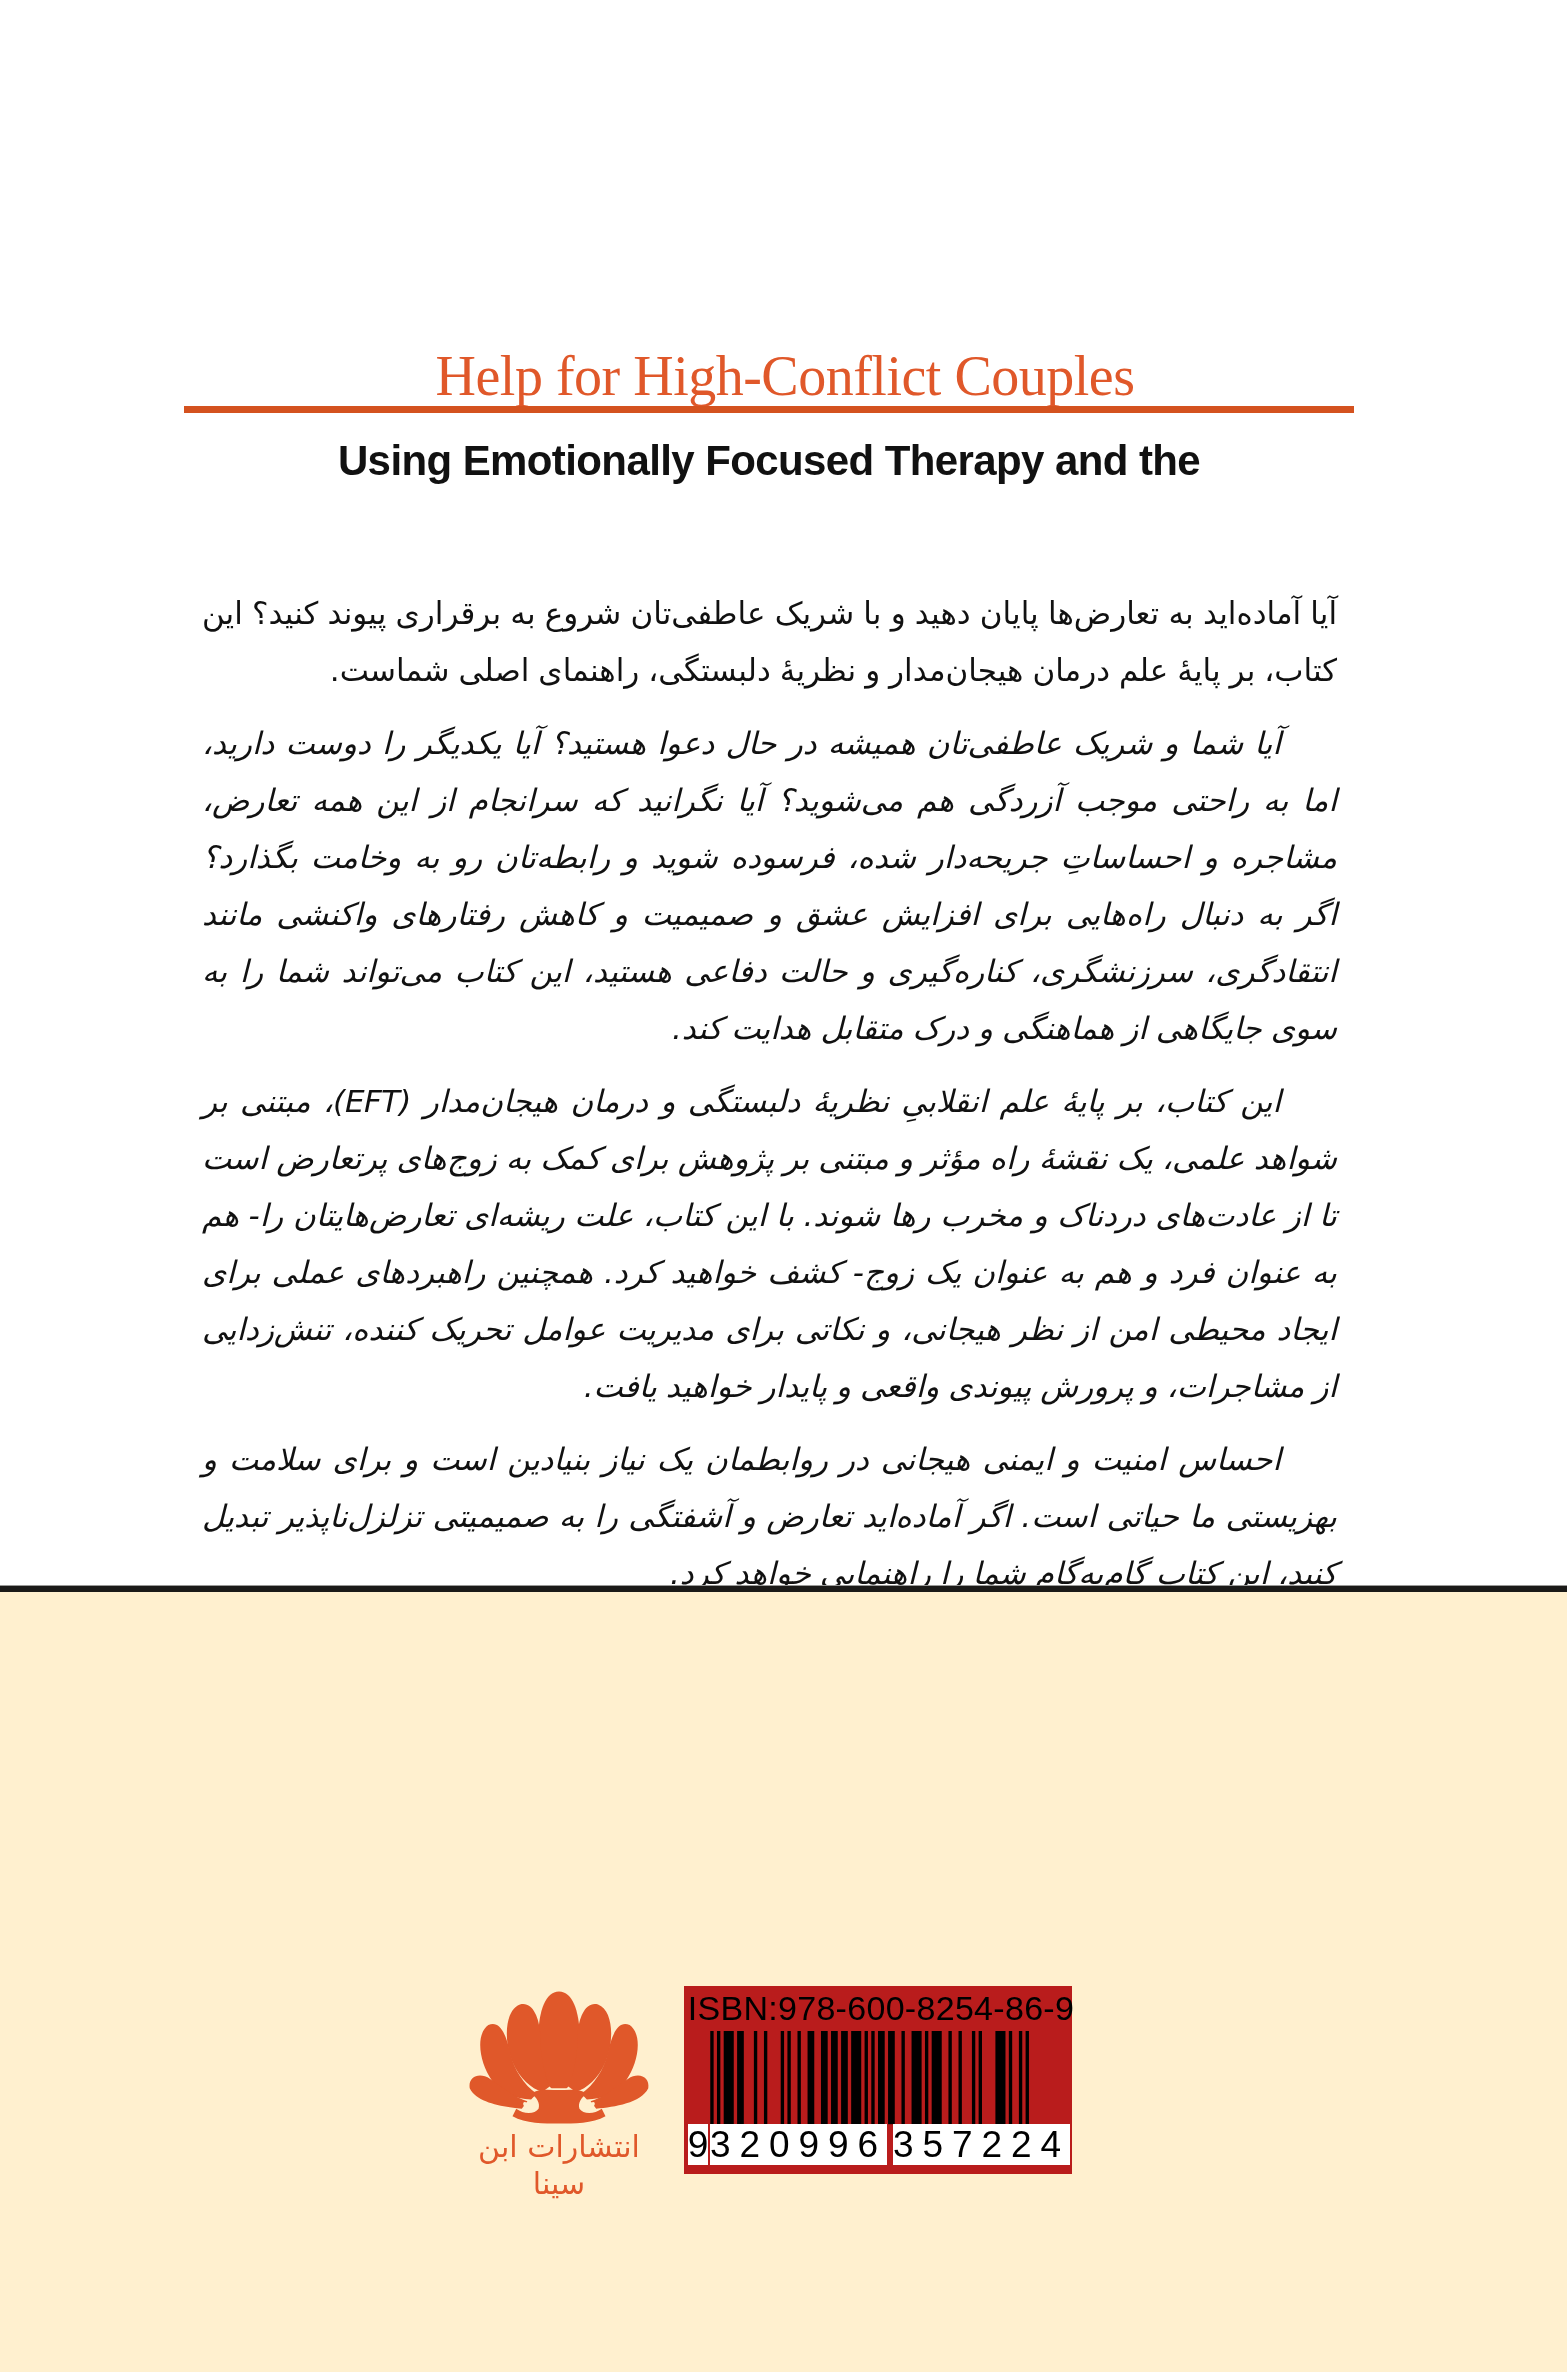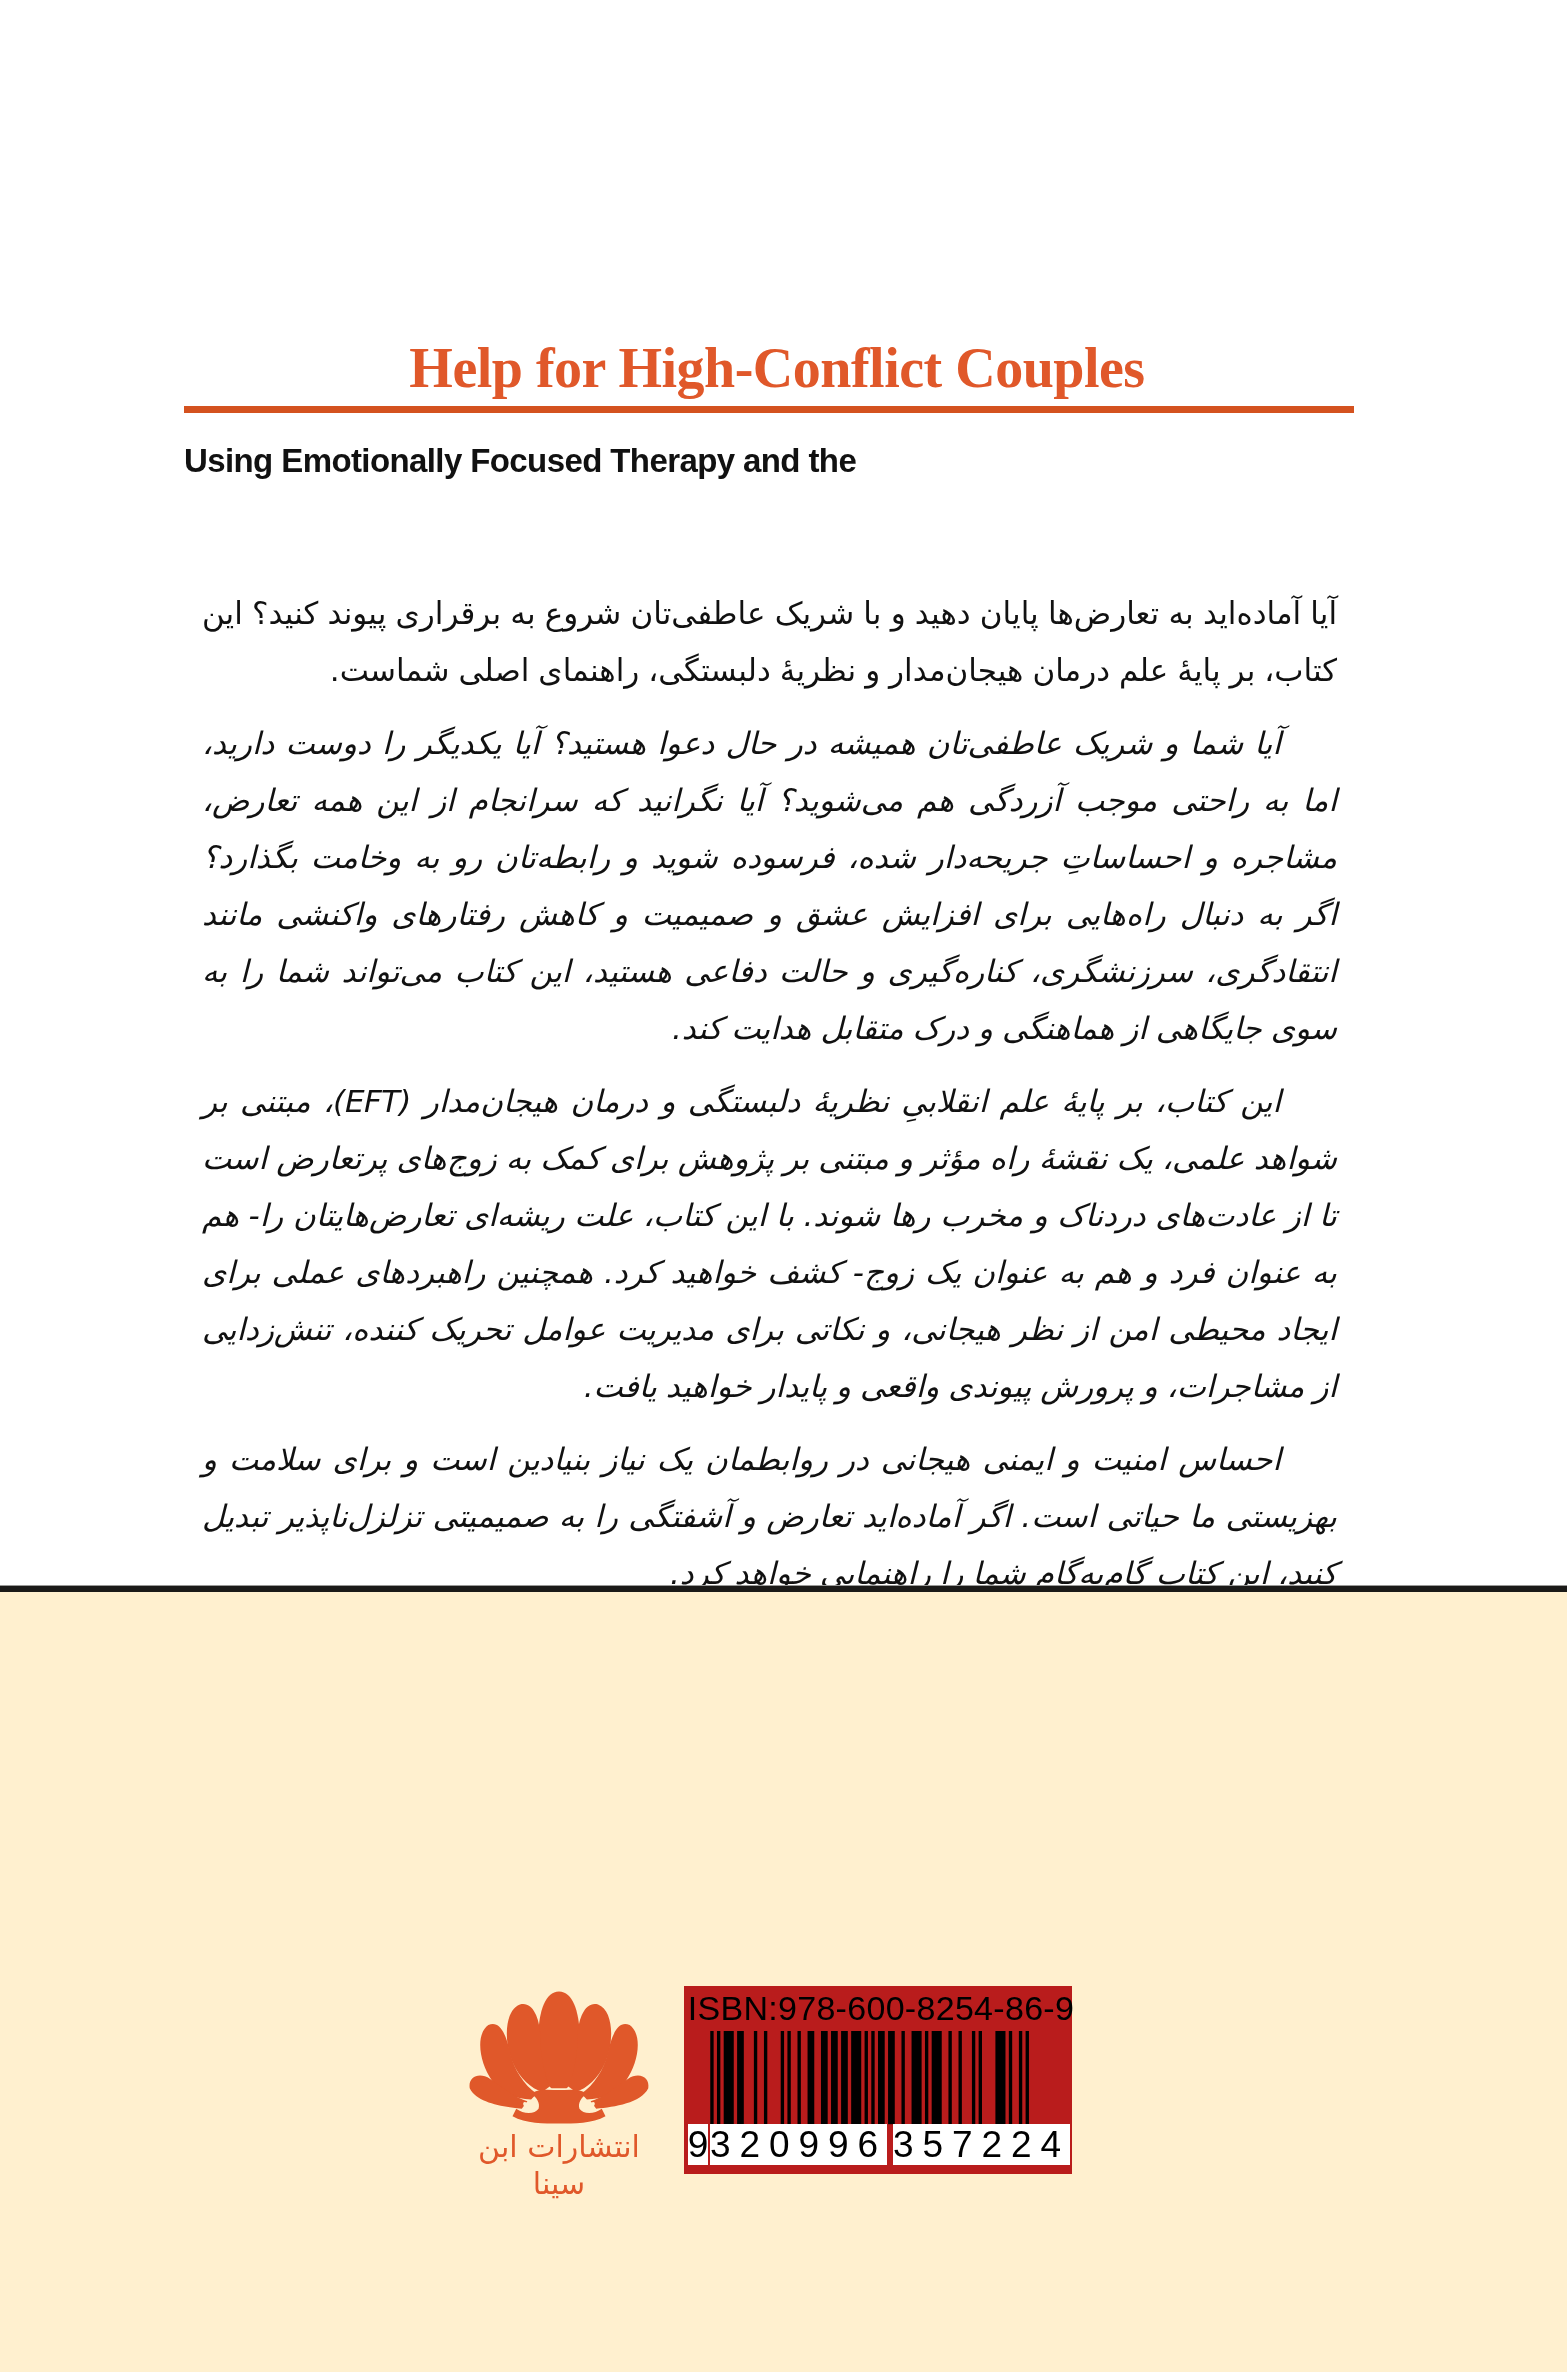--- a/index.html
+++ b/index.html
@@ -21,44 +21,44 @@
       height: 1585px;
       background: #ffffff;
     }
     .book-title {
       position: absolute;
       left: 184px;
       top: 328px;
       width: 1170px;
       text-align: center;
       font-family: "Liberation Serif", "DejaVu Serif", serif;
-      font-weight: bold;
+      font-weight: normal;
       font-size: 56px;
       line-height: 65px;
       color: #e0582a;
       letter-spacing: -0.5px;
-      margin: 8px;
+      margin: 16px;
     }
     .title-rule {
       position: absolute;
       left: 184px;
       top: 406px;
       width: 1170px;
       height: 6.5px;
       background: #d4521f;
     }
     .subtitle {
       position: absolute;
       left: 184px;
       top: 432px;
       width: 1170px;
-      text-align: left;
+      text-align: center;
       font-family: "Liberation Sans", sans-serif;
       font-weight: bold;
-      font-size: 33px;
+      font-size: 42px;
       line-height: 57px;
       color: #111111;
       letter-spacing: -0.6px;
       margin: 0;
     }
     .subtitle span { display: block; }
     .blurb {
       position: absolute;
       left: 186px;
       top: 569px;

